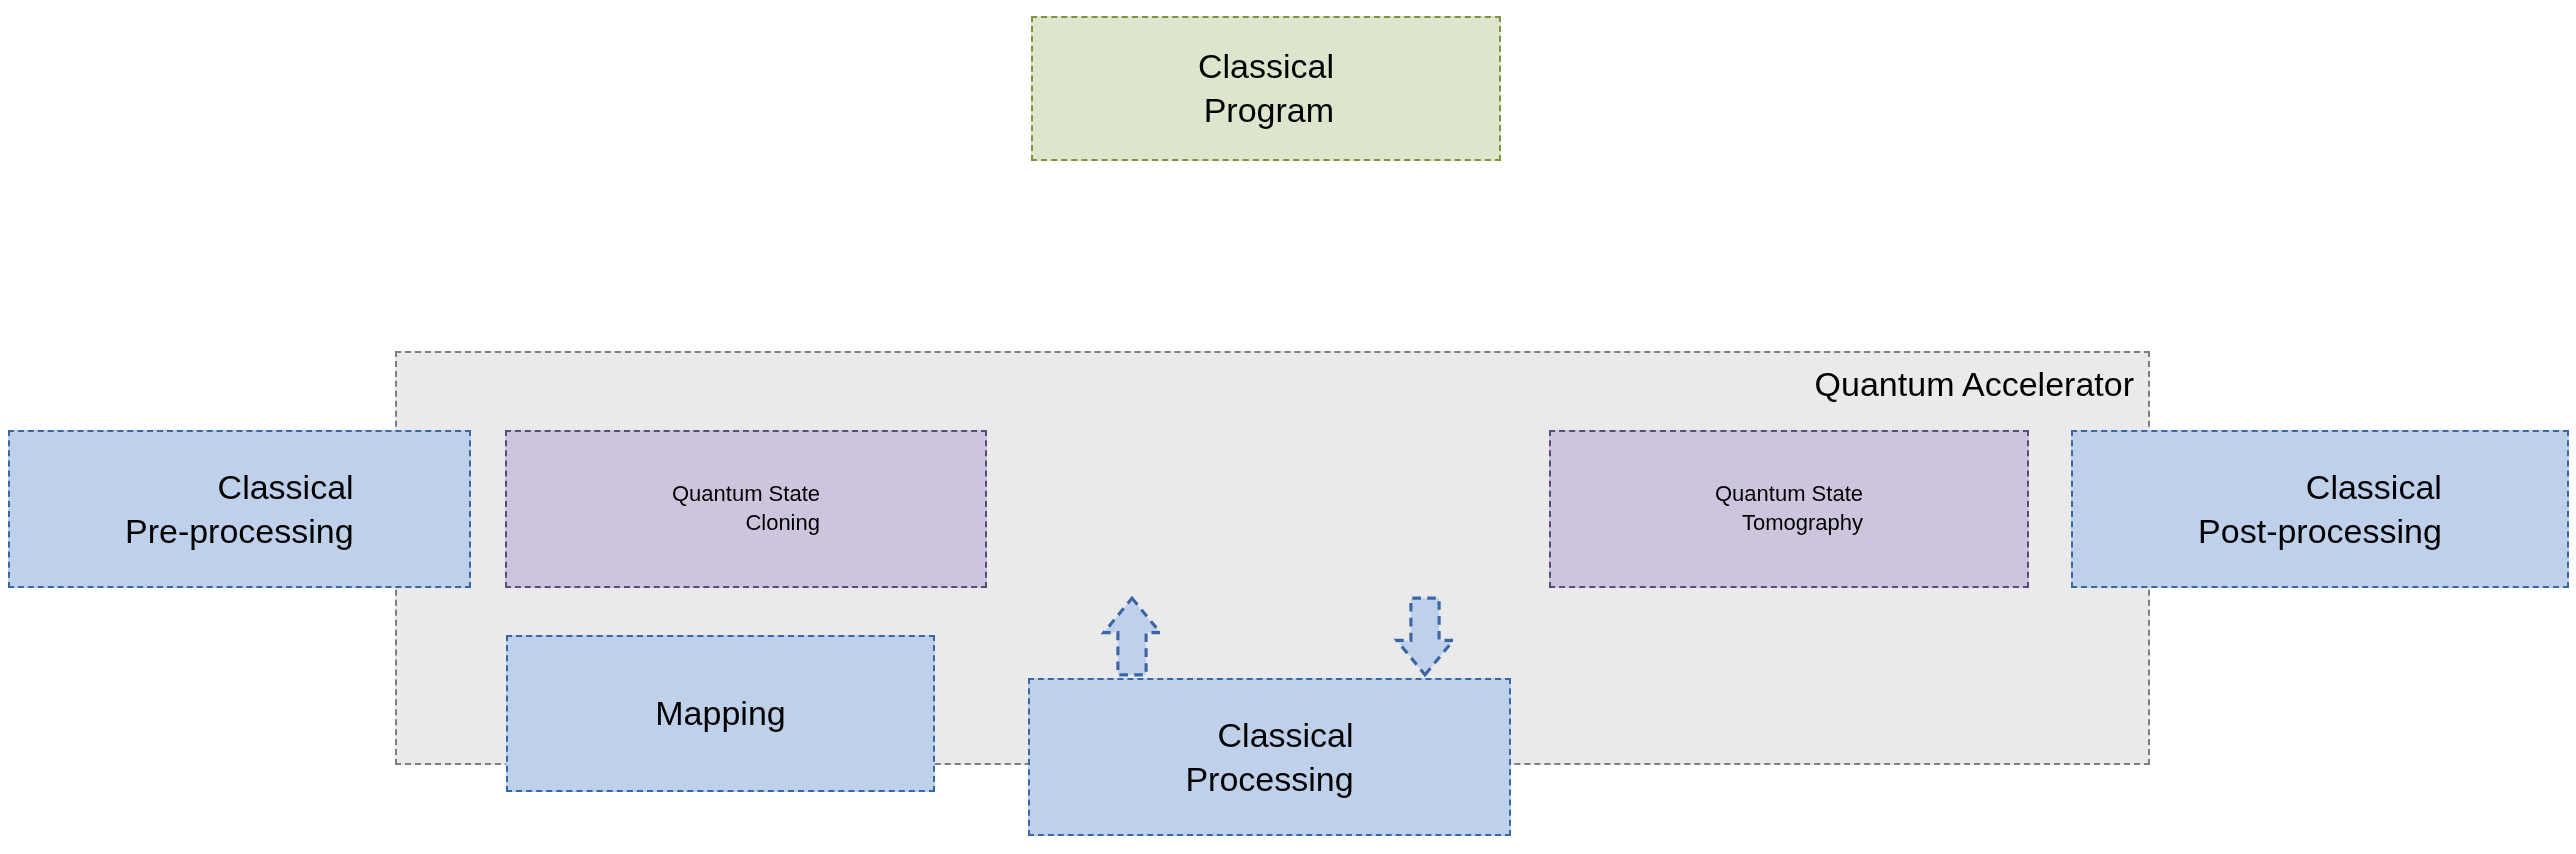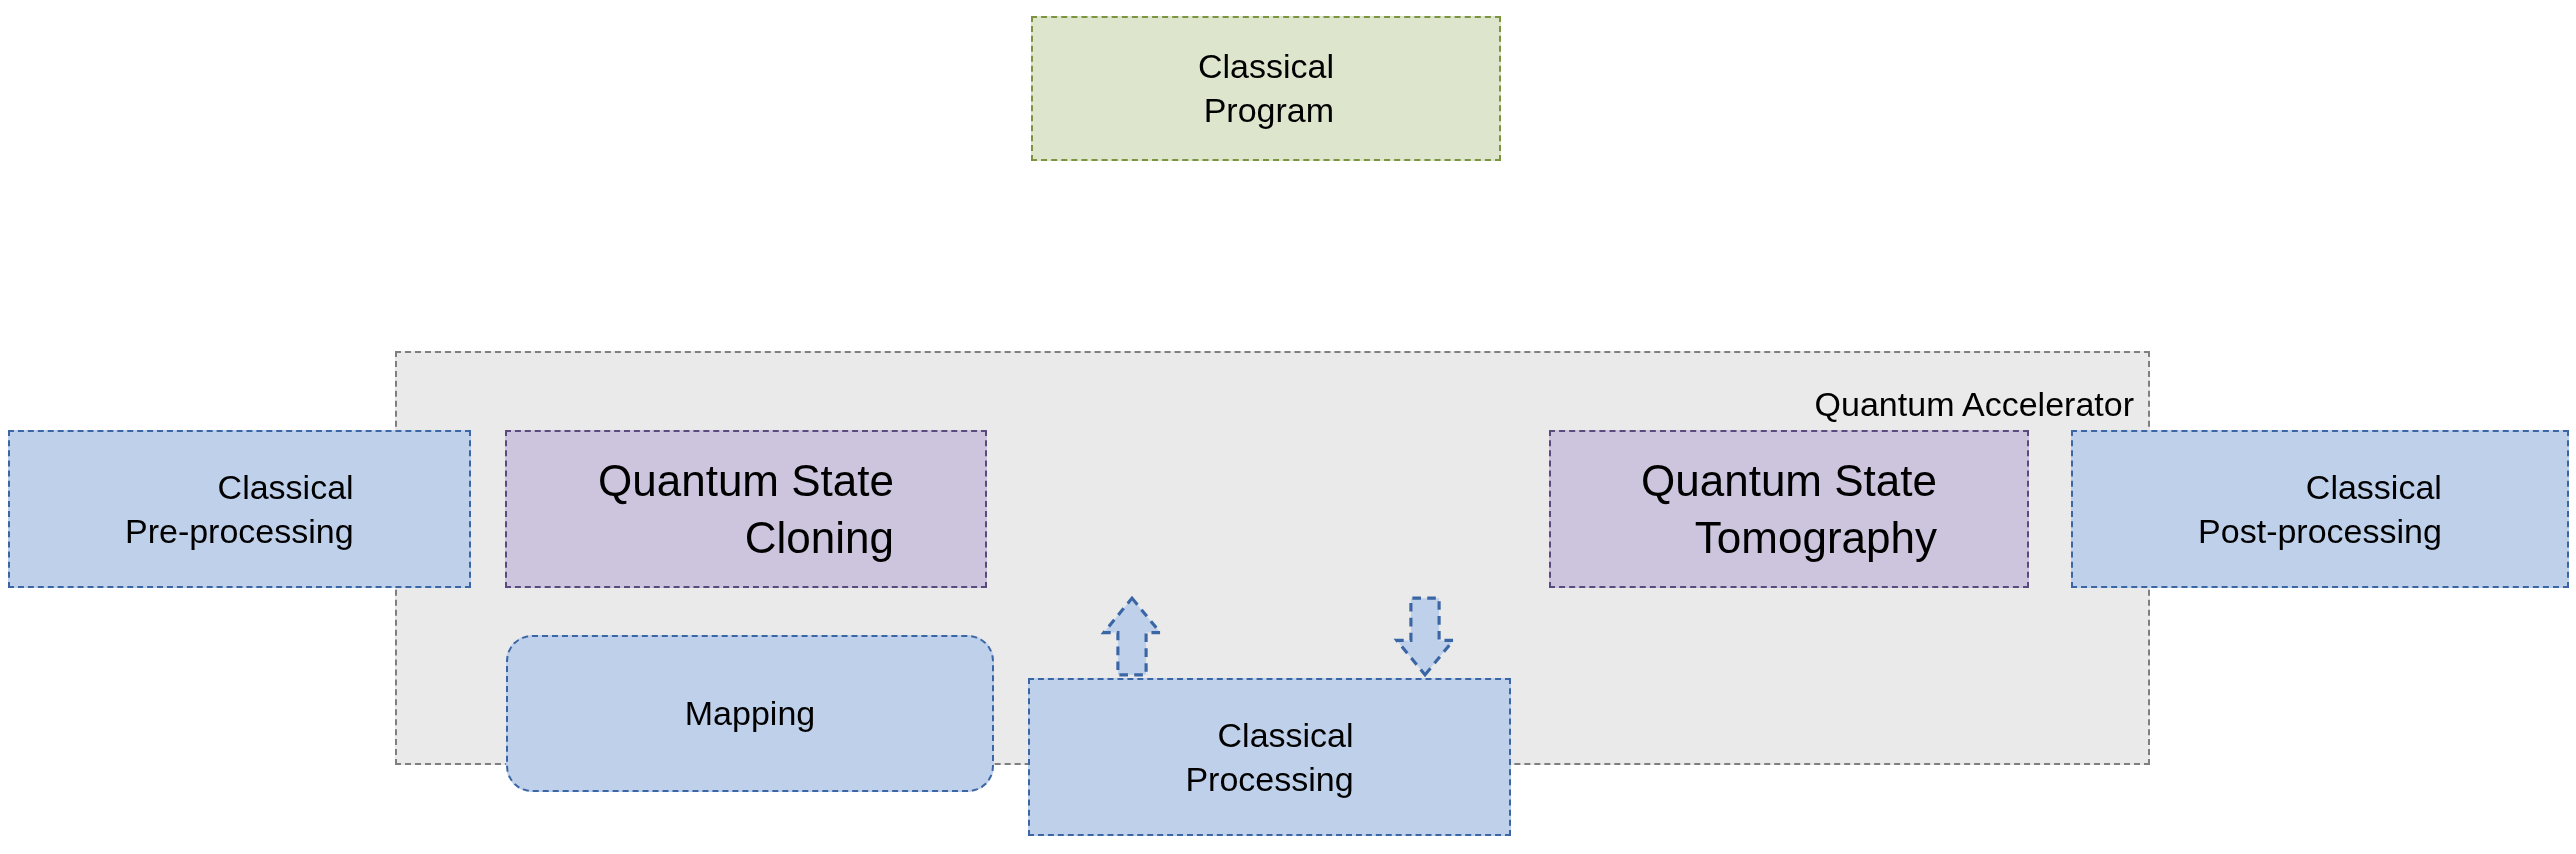--- a/index.html
+++ b/index.html
@@ -45,21 +45,21 @@
     position: absolute;
     font-size: 34px;
     color: #000000;
     white-space: nowrap;
   }
 
   
   .purple {
     background: #cdc5dd;
     border: 2.3px dashed #5b4a7e;
-    font-size: 44px;
+    font-size: 22px;
   }
 
   
   .pink {
     background: #e8c3c3;
     border: 2.3px solid #a03b35;
     font-size: 34px;
   }
 
   
@@ -78,21 +78,21 @@
 </head>
 <body>
 
 <div id="canvas">
 
   <div class="box green" style="left:1031px; top:15.7px; width:470px; height:145px;">Classical
 Program</div>
 
 
   <div class="accel" style="position:absolute; left:395px; top:351px; width:1751px; height:410px;">
-    <span class="accel-label" style="right:14px; top:32px;">Quantum Accelerator</span>
+    <span class="accel-label" style="right:14px; top:12px;">Quantum Accelerator</span>
   </div>
 
   <div class="box blue" style="left:7.8px; top:430px; width:463px; height:158px;">Classical
 Pre-processing</div>
 
   <div class="box purple" style="left:505px; top:430px; width:482px; height:158px;">Quantum State
 Cloning</div>
 
 
   <div class="box purple" style="left:1549px; top:430px; width:480px; height:158px;">Quantum State
@@ -106,20 +106,20 @@
       <polygon points="42,4 78,48 60,48 60,102 24,102 24,48 6,48" fill="#bfd0ea" stroke="#3b66a5" stroke-width="4" stroke-dasharray="11,8" stroke-linejoin="miter"></polygon>
     </svg>
   </div>
 
   <div class="arrow" style="left:1392px; top:595px;">
     <svg width="66" height="83" viewBox="0 0 84 106">
       <polygon points="42,102 78,58 60,58 60,4 24,4 24,58 6,58" fill="#bfd0ea" stroke="#3b66a5" stroke-width="4" stroke-dasharray="11,8" stroke-linejoin="miter"></polygon>
     </svg>
   </div>
 
-  <div class="box blue" style="left:506px; top:635px; width:488px; height:157px;border-radius:26px;">Mapping</div>
+  <div class="box blue" style="left:506px; top:635px; width:429px; height:157px;">Mapping</div>
 
   <div class="box blue" style="left:1028px; top:678px; width:483px; height:158px;">Classical
 Processing</div>
 
 
 </div>
 
 
 </body></html>

